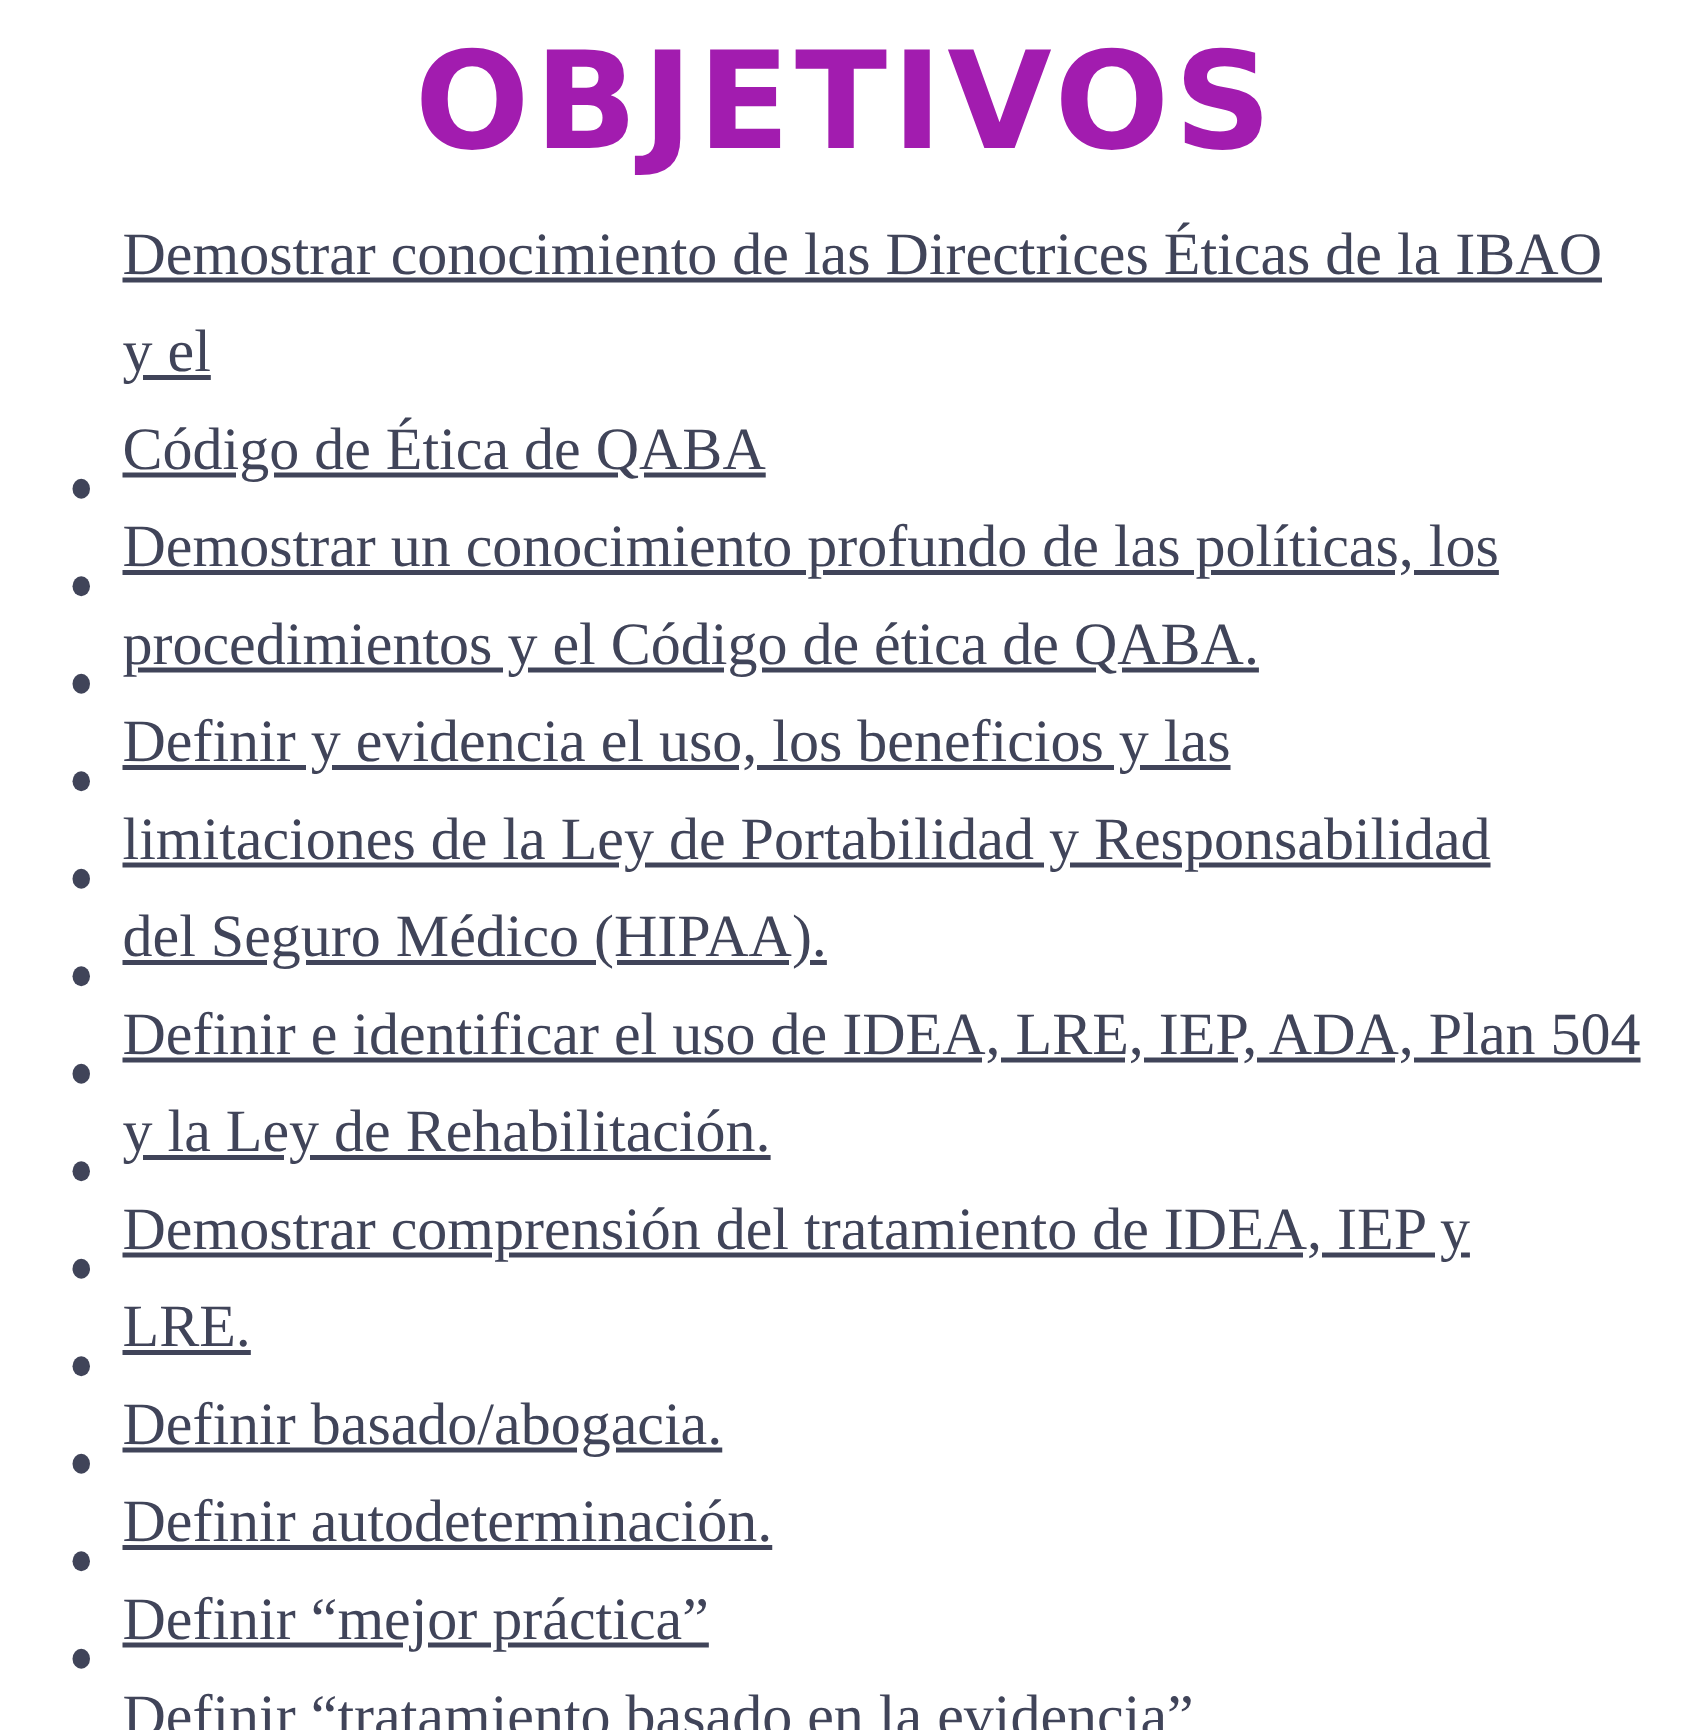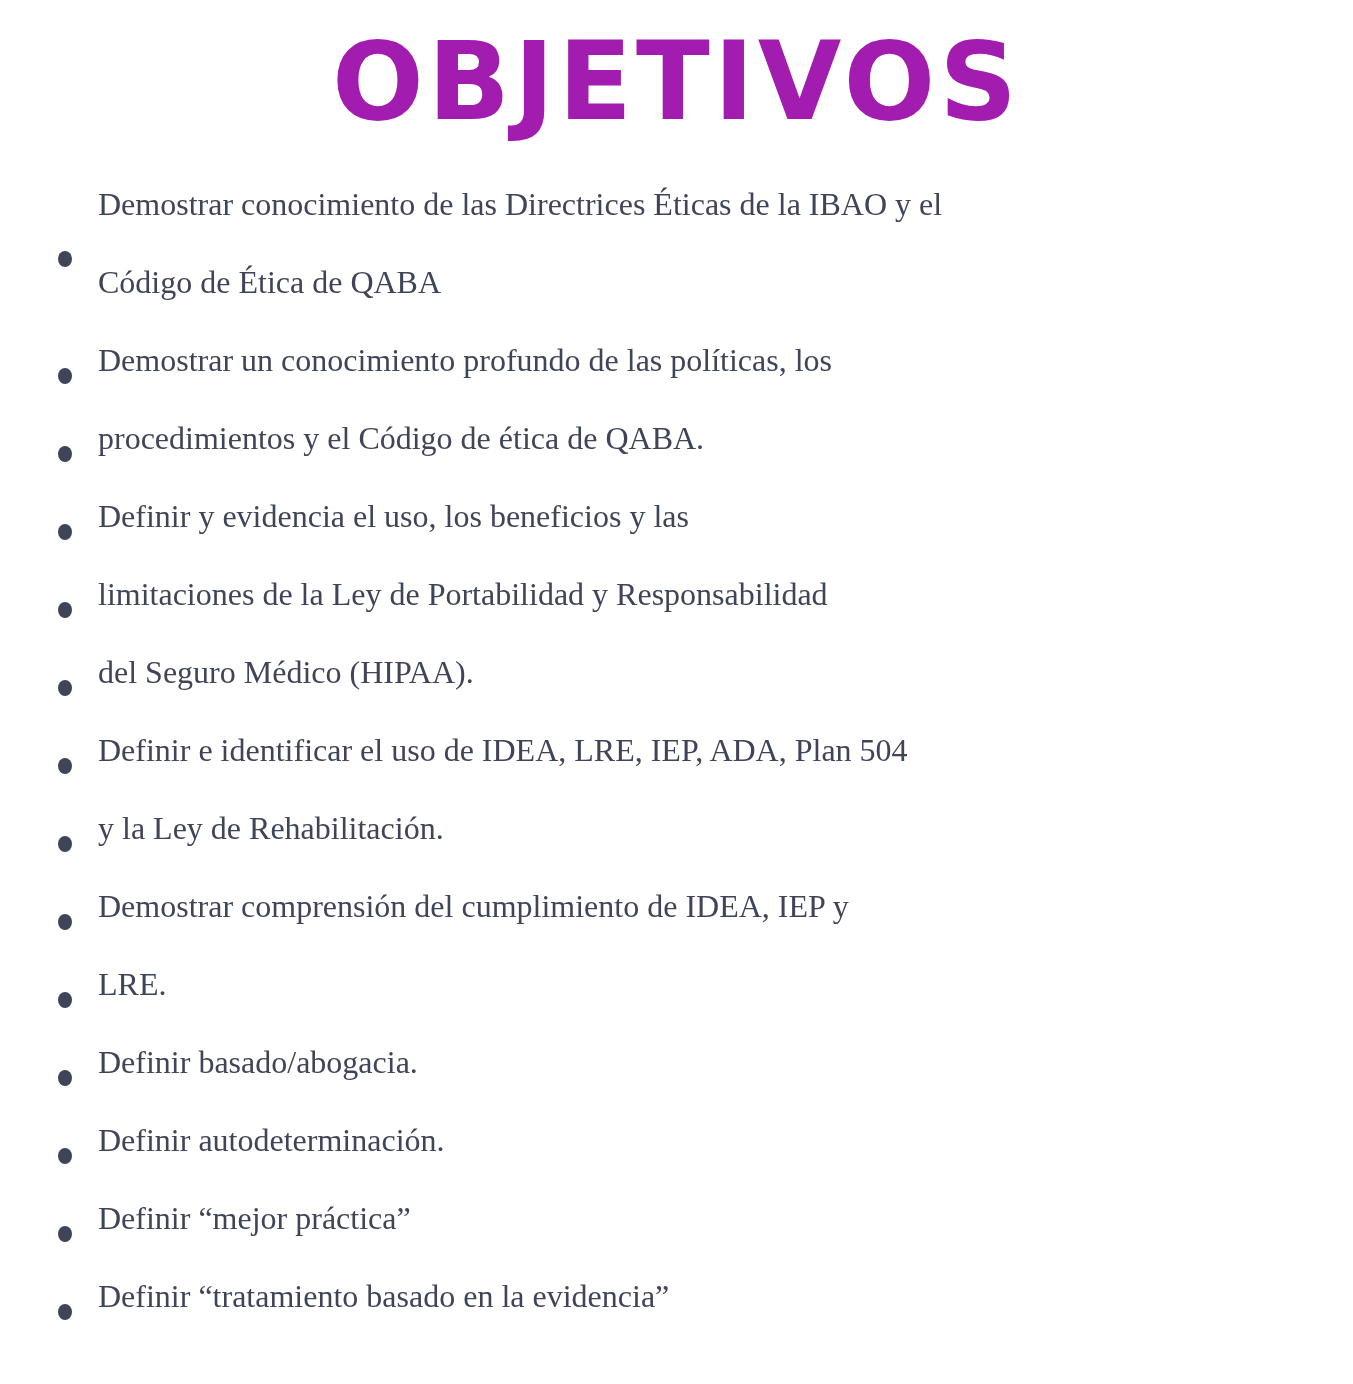--- a/index.html
+++ b/index.html
@@ -29,24 +29,25 @@
     letter-spacing: 4px;
     color: #a21caf;
   }
   ul.objectives {
     list-style: none;
     margin: 26px 0 0 0;
     padding: 0 36px 0 58px;
   }
   ul.objectives li {
     display: flex;
-    align-items: center;
-    font-size: 32px;
+    align-items: flex-end;
+    font-size: 48px;
     line-height: 78px;
     color: #404459;
+    text-decoration: underline;
   }
   .dot {
     flex: 0 0 auto;
     width: 14px;
     height: 16px;
     margin-top: 31px;
     border-radius: 50%;
     background: #404459;
   }
   .txt {
@@ -90,21 +91,21 @@
     <li>
       <span class="dot"></span>
       <span class="txt">Definir e identificar el uso de IDEA, LRE, IEP, ADA, Plan 504</span>
     </li>
     <li>
       <span class="dot"></span>
       <span class="txt">y la Ley de Rehabilitación.</span>
     </li>
     <li>
       <span class="dot"></span>
-      <span class="txt">Demostrar comprensión del cumplimiento de IDEA, IEP y</span>
+      <span class="txt">Demostrar comprensión del tratamiento de IDEA, IEP y</span>
     </li>
     <li>
       <span class="dot"></span>
       <span class="txt">LRE.</span>
     </li>
     <li>
       <span class="dot"></span>
       <span class="txt">Definir basado/abogacia.</span>
     </li>
     <li>

